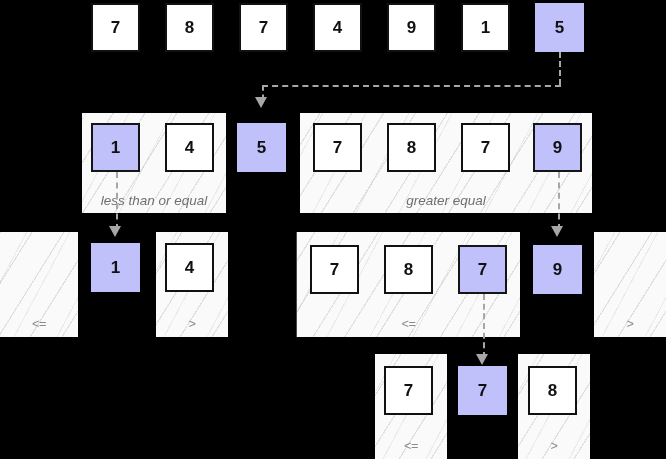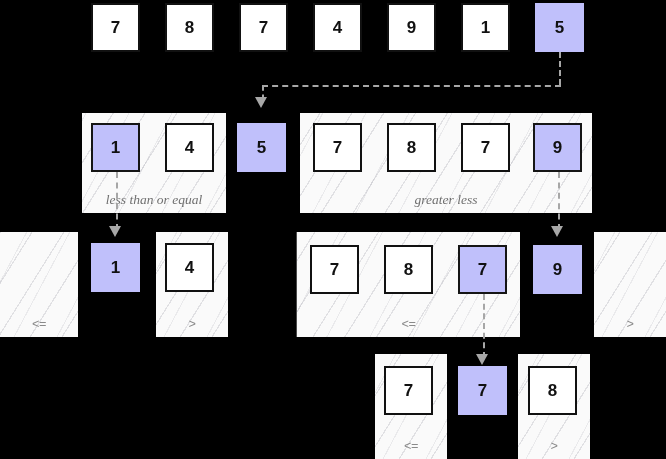--- a/index.html
+++ b/index.html
@@ -52,21 +52,20 @@
     position: absolute;
     left: 0;
     right: 0;
     bottom: 5px;
     text-align: center;
     font-size: 13.5px;
     font-style: italic;
     color: #6f6f6f;
     white-space: nowrap;
     pointer-events: none;
-    font-family: Liberation Serif, serif;
   }
   .group-label.sym {
     font-family: "Liberation Mono", monospace;
     font-size: 12.5px;
     font-style: normal;
     color: #8a8a8a;
     letter-spacing: -0.5px;
   }
 
   
@@ -136,21 +135,21 @@
 
   <div class="group" style="left:82px; top:113px; width:144px; height:100px;">
     <div class="group-label">less than or equal</div>
   </div>
   <div class="cell pivot" style="left:91px;  top:123px;">1</div>
   <div class="cell plain" style="left:165px; top:123px;">4</div>
 
   <div class="cell pivot-flat" style="left:237px; top:123px;">5</div>
 
   <div class="group" style="left:300px; top:113px; width:292px; height:100px;">
-    <div class="group-label">greater less</div>
+    <div class="group-label">greater equal</div>
   </div>
   <div class="cell plain" style="left:313px; top:123px;">7</div>
   <div class="cell plain" style="left:387px; top:123px;">8</div>
   <div class="cell plain" style="left:461px; top:123px;">7</div>
   <div class="cell pivot" style="left:533px; top:123px;">9</div>
 
   <div class="vline" style="left:116px; top:172px; height:58px;"></div>
   <div class="arrowhead" style="left:109px; top:226px;"></div>
 
   <div class="vline" style="left:558px; top:172px; height:58px;"></div>

